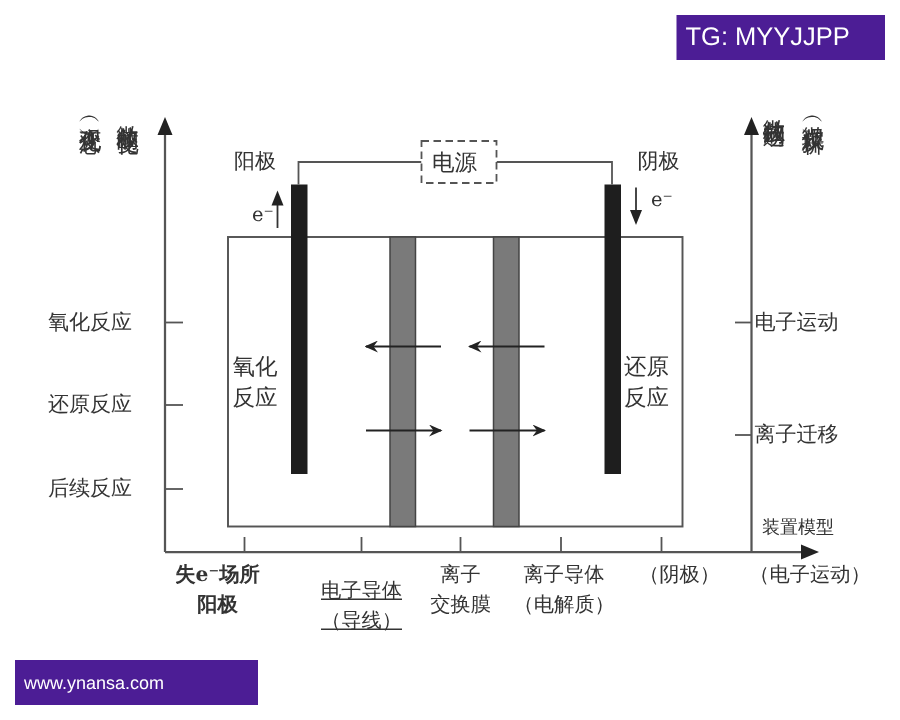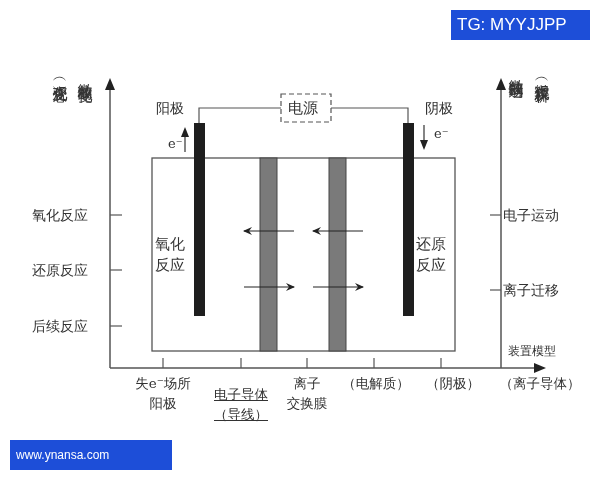--- a/index.html
+++ b/index.html
@@ -2,21 +2,21 @@
 <html><head>
 <meta charset="utf-8">
 <style>
   html, body { margin:0; padding:0; background:#ffffff; }
   body { width:600px; height:480px; position:relative; overflow:hidden;
          font-family:"DejaVu Serif", "Liberation Serif", serif; color:#333; }
   .abs { position:absolute; }
   .vtext { writing-mode: vertical-rl; text-orientation: upright; font-size:15px; letter-spacing:1px; line-height:16px; color:#333; }
   .lbl { font-size:14px; color:#333; white-space:nowrap; line-height:16px; }
   .cap { font-size:13.5px; color:#333; white-space:nowrap; text-align:center; line-height:20px; }
-  .wm { background:#1d4ed8; color:#ffffff; font-family:"Liberation Sans", "DejaVu Sans", sans-serif; font-size:17px; line-height:30px; padding:0 6px; }
+  .wm { background:#4c1d95; color:#ffffff; font-family:"Liberation Sans", "DejaVu Sans", sans-serif; font-size:17px; line-height:30px; padding:0 6px; }
   svg { position:absolute; left:0; top:0; }
 </style>
 </head>
 <body>
 
 <div class="abs wm" style="left:451px; top:10px; width:127px;">TG: MYYJJPP</div>
 <div class="abs wm" style="left:10px; top:440px; width:150px; font-size:12px;">www.ynansa.com</div>
 
 <svg width="600" height="480">
   <defs>
@@ -98,31 +98,32 @@
 <div class="abs lbl" style="left:168px; top:136px; font-size:13px;">e⁻</div>
 <div class="abs lbl" style="left:434px; top:126px; font-size:13px;">e⁻</div>
 
 <div class="abs lbl" style="left:155px; top:236px; font-size:15px;">氧化</div>
 <div class="abs lbl" style="left:155px; top:257px; font-size:15px;">反应</div>
 <div class="abs lbl" style="left:416px; top:236px; font-size:15px;">还原</div>
 <div class="abs lbl" style="left:416px; top:257px; font-size:15px;">反应</div>
 
 <div class="abs lbl" style="left:508px; top:343px; font-size:12px;">装置模型</div>
 
-<div class="abs cap" style="left:123px; top:373px; width:80px;">
+<div class="abs cap" style="left:105px; top:373px; width:80px;font-weight:bold;">
   <div>失e⁻场所</div>
   <div>阳极</div>
 </div>
 <div class="abs cap" style="left:201px; top:384px; width:80px;text-decoration:underline;">
   <div>电子导体</div>
   <div>（导线）</div>
 </div>
 <div class="abs cap" style="left:272px; top:373px; width:70px;">
   <div>离子</div>
   <div>交换膜</div>
 </div>
 <div class="abs cap" style="left:336px; top:373px; width:80px;">
+  <div>离子导体</div>
   <div>（电解质）</div>
 </div>
 <div class="abs cap" style="left:418px; top:373px; width:70px;">
   <div>（阴极）</div>
 </div>
-<div class="abs cap" style="left:488px; top:373px; width:104px;">（离子导体）</div>
+<div class="abs cap" style="left:488px; top:373px; width:104px;">（电子运动）</div>
 
 </body></html>

